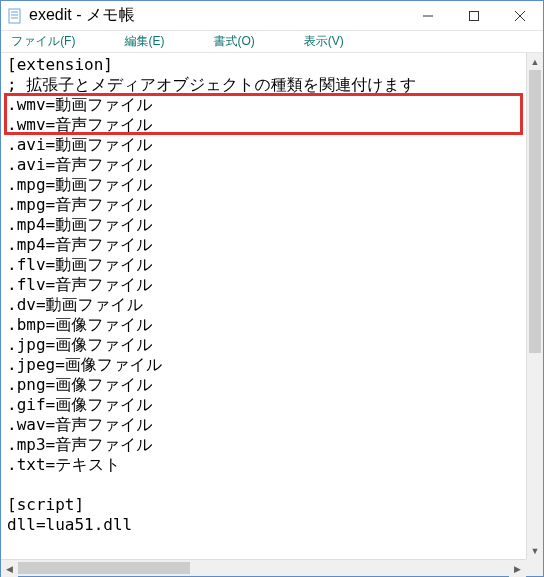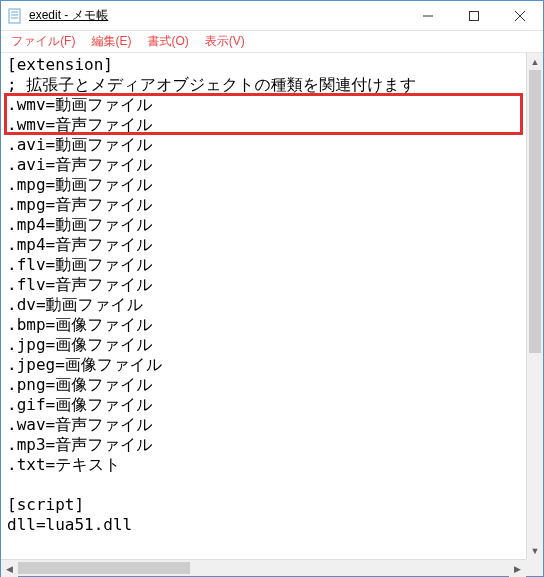--- a/index.html
+++ b/index.html
@@ -28,23 +28,22 @@
     padding-left: 6px;
     border-bottom: 1px solid #e5e5e5;
   }
   .titlebar .icon {
     width: 16px;
     height: 16px;
     margin-right: 6px;
   }
   .titlebar .title {
     flex: 1;
-    font-size: 12px;
+    font-size: 16px;
     color: #000;
-    text-decoration: underline;
   }
   .win-controls {
     display: flex;
     height: 100%;
   }
   .win-btn {
     width: 46px;
     height: 100%;
     display: flex;
     align-items: center;
@@ -52,23 +51,24 @@
     font-size: 13px;
     color: #555;
   }
   .win-btn.close { width: 46px; }
   .menubar {
     height: 22px;
     display: flex;
     align-items: center;
     padding: 0 2px;
     font-size: 12px;
-    color: #ef4444;
+    color: #0f766e;
     border-bottom: 1px solid #e5e5e5;
     background:#fff;
+    gap:33px;
   }
   .menu-item {
     padding: 2px 8px;
   }
   .content-wrapper {
     flex: 1;
     display: flex;
     position: relative;
     overflow: hidden;
   }

